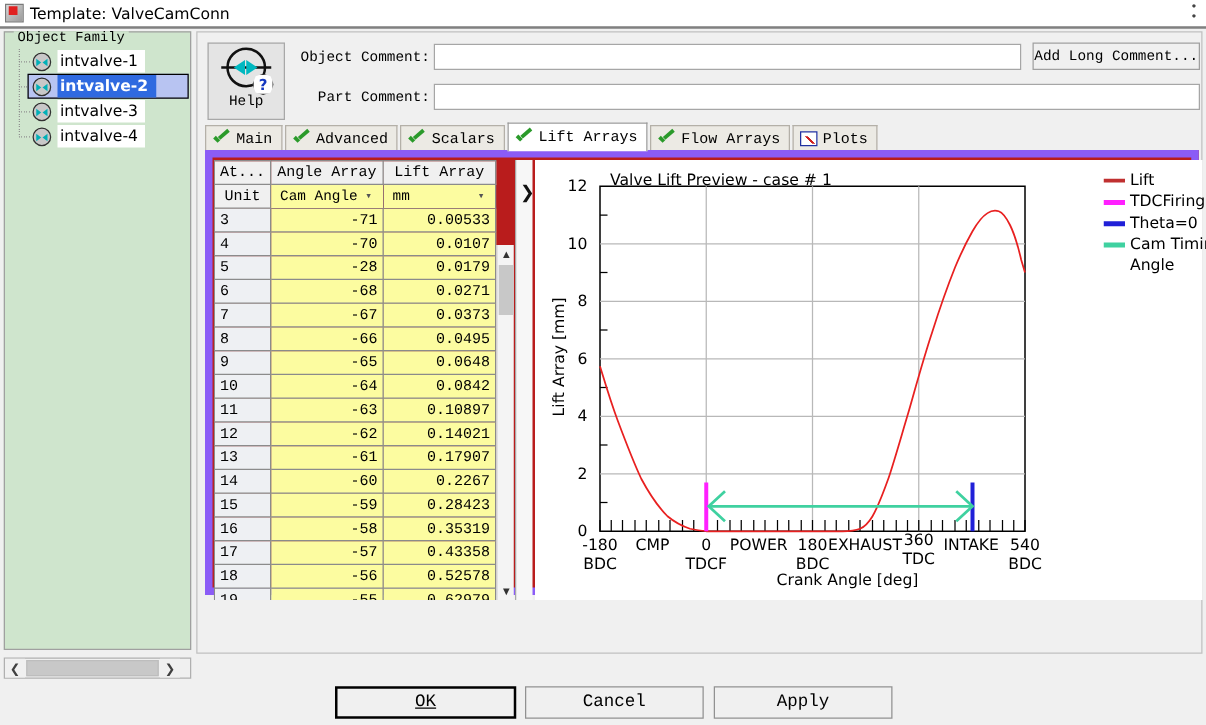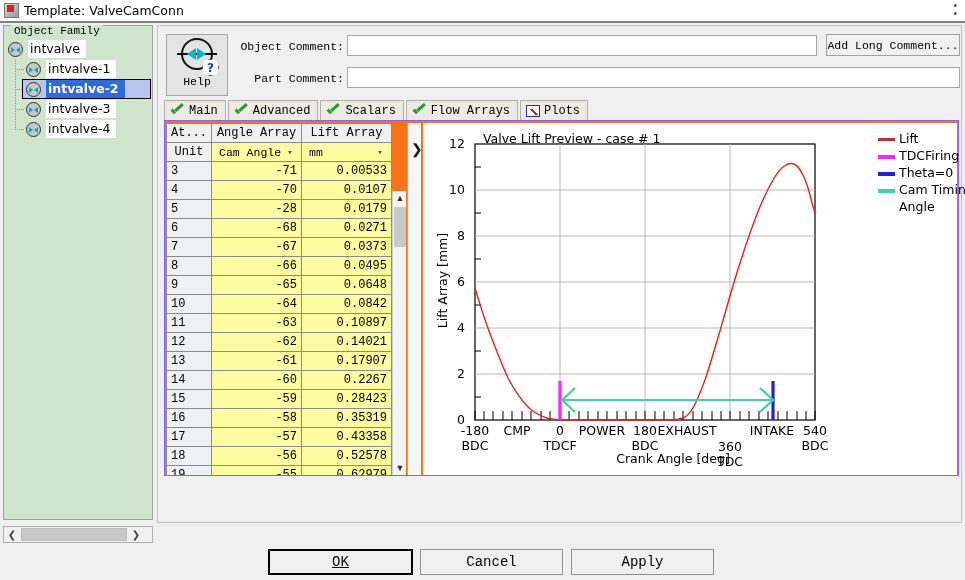--- a/index.html
+++ b/index.html
@@ -247,21 +247,21 @@
     border: 1px solid #2030a0; background: #fff; position: relative; overflow: hidden;
   }
   .plots-ico::after {
     content: "";
     position: absolute; left: 0; top: 3px; width: 14px; height: 6px;
     background:
       linear-gradient(45deg, transparent 45%, #d02020 45%, #d02020 58%, transparent 58%);
   }
   .tabpage {
     position: absolute; left: 6px; top: 94px; width: 795px; height: 356px;
-    background: #f97316; border: 1px solid #8b5cf6;
+    background: #b91c1c; border: 6px solid #8b5cf6;
   }
 
   
   .table-wrap {
     position: absolute; left: 1px; top: 2px; width: 240px; height: 352px;
     overflow: hidden;
   }
   table.grid {
     border-collapse: collapse;
     font-family: "Liberation Mono", monospace; font-size: 12px;
@@ -387,24 +387,20 @@
     <div class="title-icon"></div>
     <div class="title-text">Template: ValveCamConn</div>
   </div>
   <div class="title-dots">•<br>•</div>
   <div class="titlebar-underline"></div>
 
   <div class="tree-panel">
     <div class="tree-legend">Object Family</div>
     <div class="tree-body">
 
-      <div class="tree-row">
-        <div class="node-icon"></div>
-        <div class="node-label">intvalve</div>
-      </div>
 
       <div class="tree-row child">
         <div class="tree-connector"></div>
         <div class="node-icon"></div>
         <div class="node-label">intvalve-1</div>
       </div>
 
       <div class="tree-row child selected">
         <div class="tree-connector"></div>
         <div class="sel-box"></div>
@@ -459,20 +455,24 @@
         <span class="check"></span>
         <span>Main</span>
       </div>
       <div class="tab">
         <span class="check"></span>
         <span>Advanced</span>
       </div>
       <div class="tab">
         <span class="check"></span>
         <span>Scalars</span>
+      </div>
+      <div class="tab active">
+        <span class="check"></span>
+        <span>Lift Arrays</span>
       </div>
       <div class="tab">
         <span class="check"></span>
         <span>Flow Arrays</span>
       </div>
       <div class="tab">
         <span class="plots-ico"></span>
         <span>Plots</span>
       </div>
     </div>
@@ -726,21 +726,21 @@
           <div></div>
         </div>
         <div class="xtickgrp" style="left:187px; top:300px;">
           <div>180</div>
           <div>BDC</div>
         </div>
         <div class="xtickgrp" style="left:229px; top:300px;">
           <div>EXHAUST</div>
           <div></div>
         </div>
-        <div class="xtickgrp" style="left:272px; top:316px;">
+        <div class="xtickgrp" style="left:272px; top:296px;">
           <div>360</div>
           <div>TDC</div>
         </div>
         <div class="xtickgrp" style="left:314px; top:300px;">
           <div>INTAKE</div>
           <div></div>
         </div>
         <div class="xtickgrp" style="left:357px; top:300px;">
           <div>540</div>
           <div>BDC</div>

